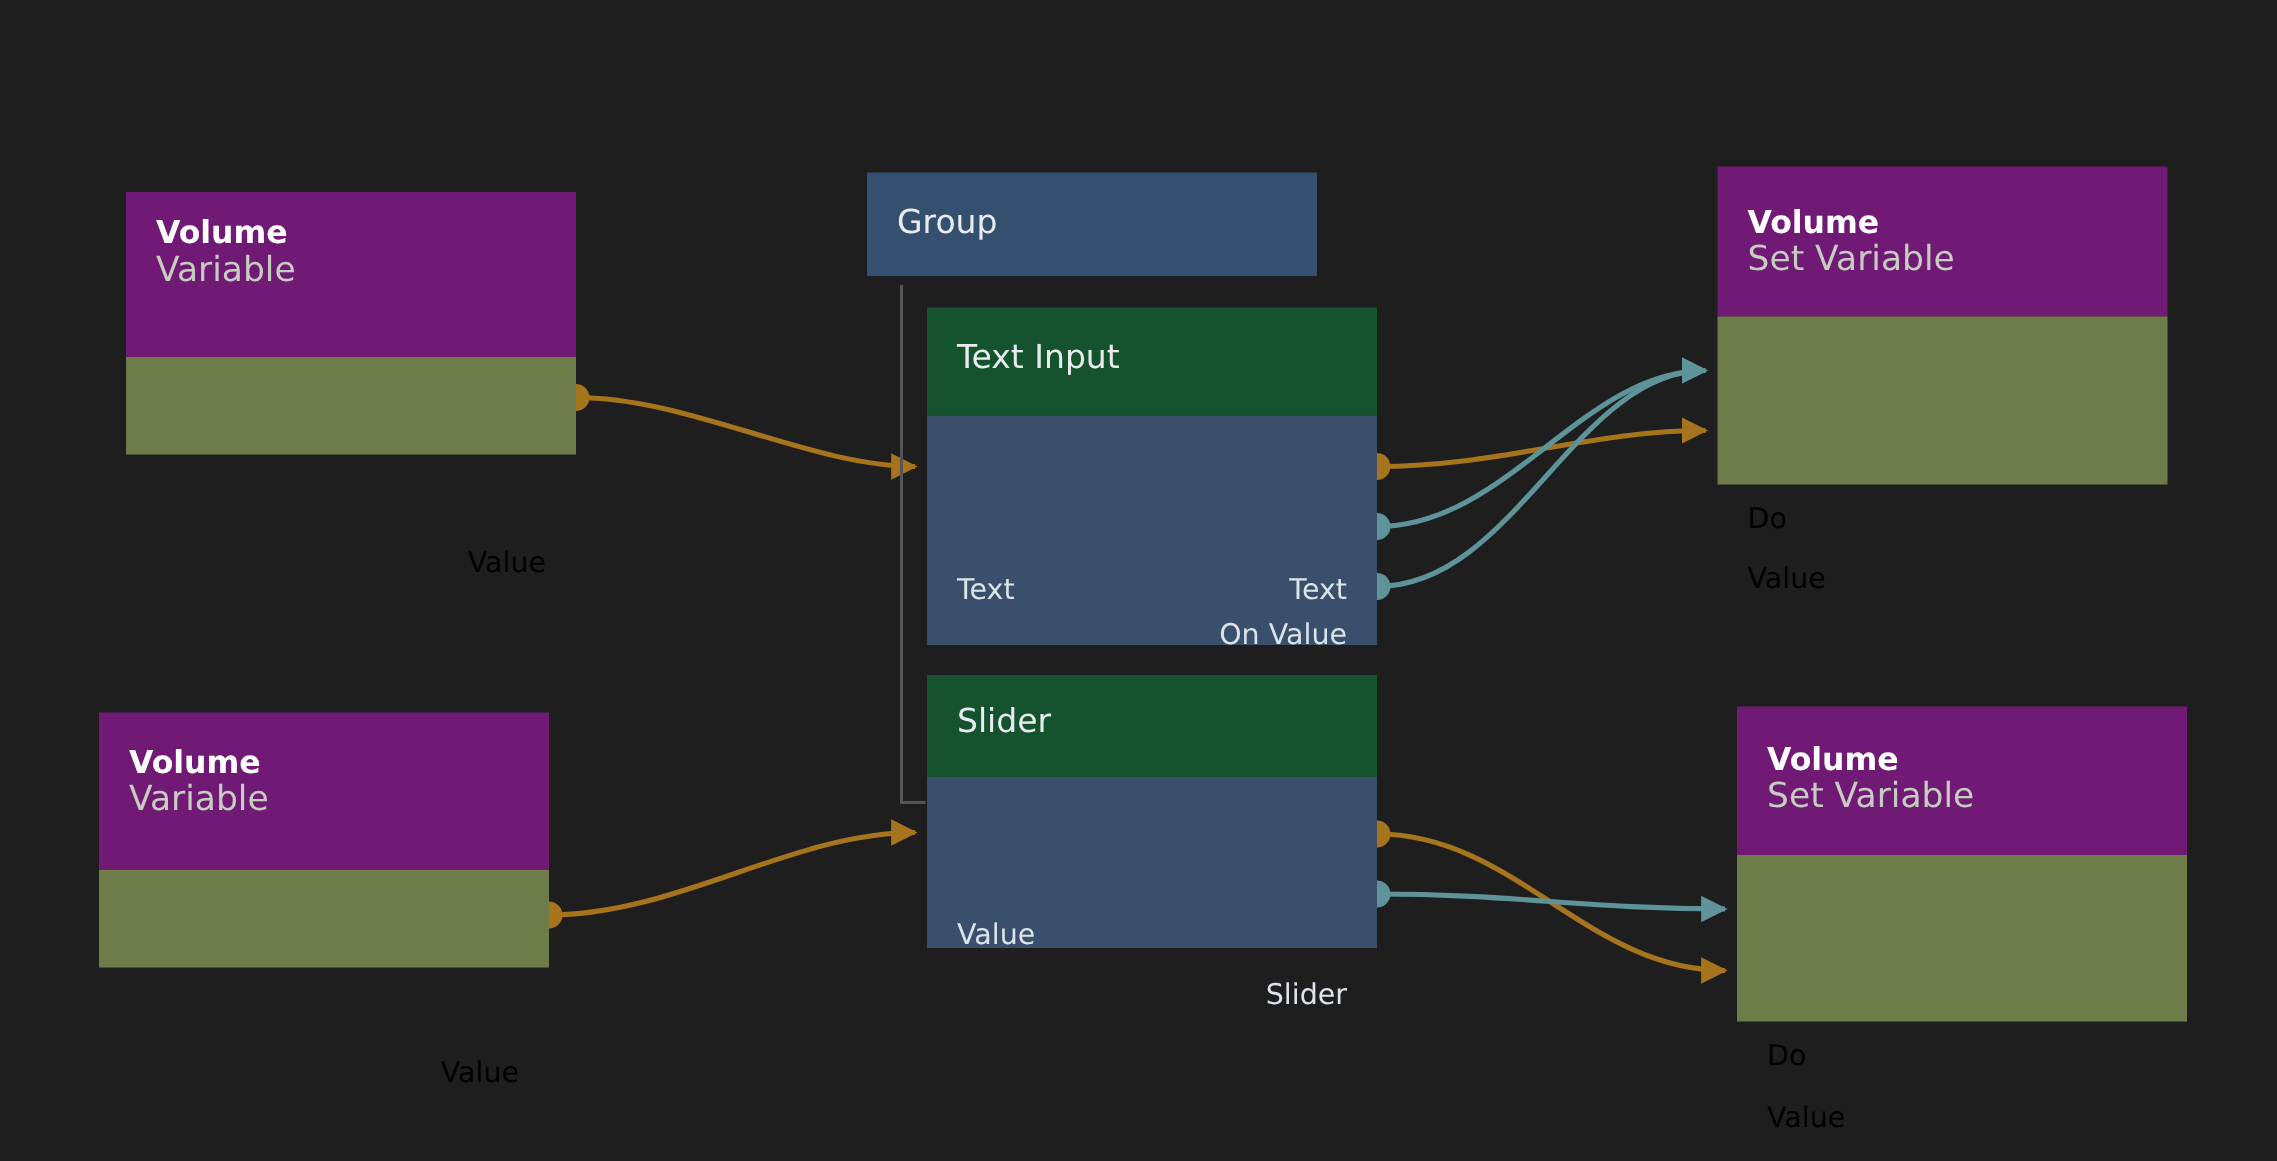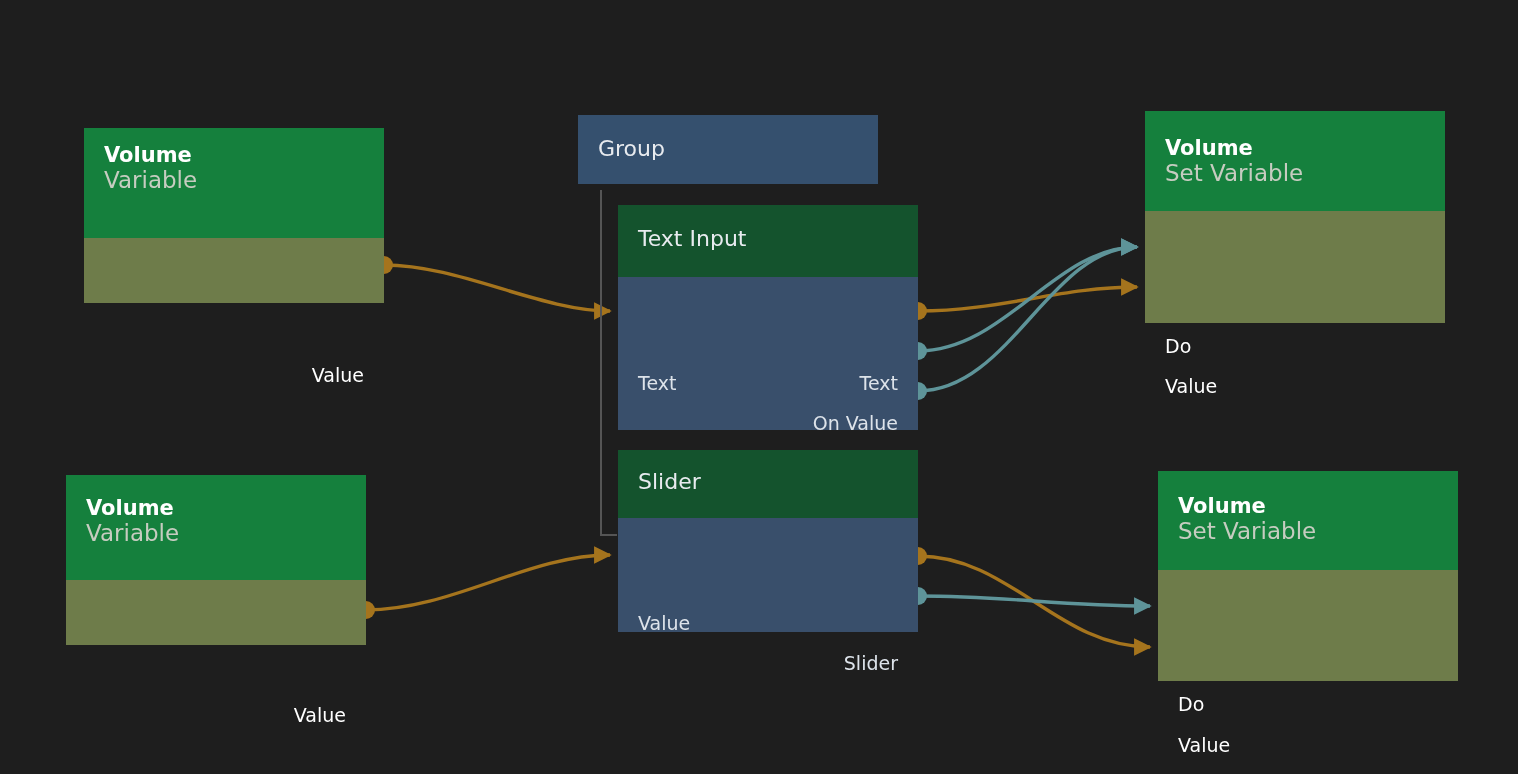--- a/index.html
+++ b/index.html
@@ -45,21 +45,21 @@
     white-space: nowrap;
   }
   .node-subtitle {
     font-size: 23px;
     font-weight: normal;
     color: #c6ccc0;
     line-height: 24px;
     white-space: nowrap;
   }
   
-  .node.green .node-header { background: #15803d; }
+  .node.green .node-header { background: #701a75; }
   .node.green .node-body   { background: #6e7c4a; }
   
   .node.blue .node-header  { background: #14532d; }
   .node.blue .node-body    { background: #394f6b; }
   .node.blue .node-title {
     font-weight: normal;
     font-size: 22px;
     color: #e8ebef;
     line-height: 28px;
   }
@@ -71,21 +71,21 @@
     left: 0;
     width: 100%;
     height: 40px;
     box-sizing: border-box;
   }
   .port-label {
     position: absolute;
     top: 0;
     line-height: 40px;
     font-size: 19px;
-    color: #ffffff;
+    color: #000000;
     white-space: nowrap;
   }
   .port-label.in  { left: 20px;  text-align: left; }
   .port-label.out { right: 20px; text-align: right; }
   .node.blue .port-label { color: #dde3ea; }
 
   .group-line {
     position: absolute;
     z-index: 6;
   }
@@ -177,21 +177,21 @@
     <div class="node-header" style="height:69px; padding-top:20px;">
       <div class="node-title">Group</div>
     </div>
   </div>
 
   <div class="node blue" style="left:618px; top:205px; width:300px; height:225px;">
     <div class="node-header" style="height:72px; padding-top:20px;">
       <div class="node-title">Text Input</div>
     </div>
     <div class="node-body" style="height:153px;">
-      <div class="port-row" style="top:86px;">
+      <div class="port-row" style="top:96px;">
         <span class="port-label in">Text</span>
         <span class="port-label out">Text</span>
       </div>
       <div class="port-row" style="top:126px;">
         <span class="port-label out">On Value</span>
       </div>
       <div class="port-row" style="top:166px;">
         <span class="port-label out">Blurred</span>
       </div>
     </div>

